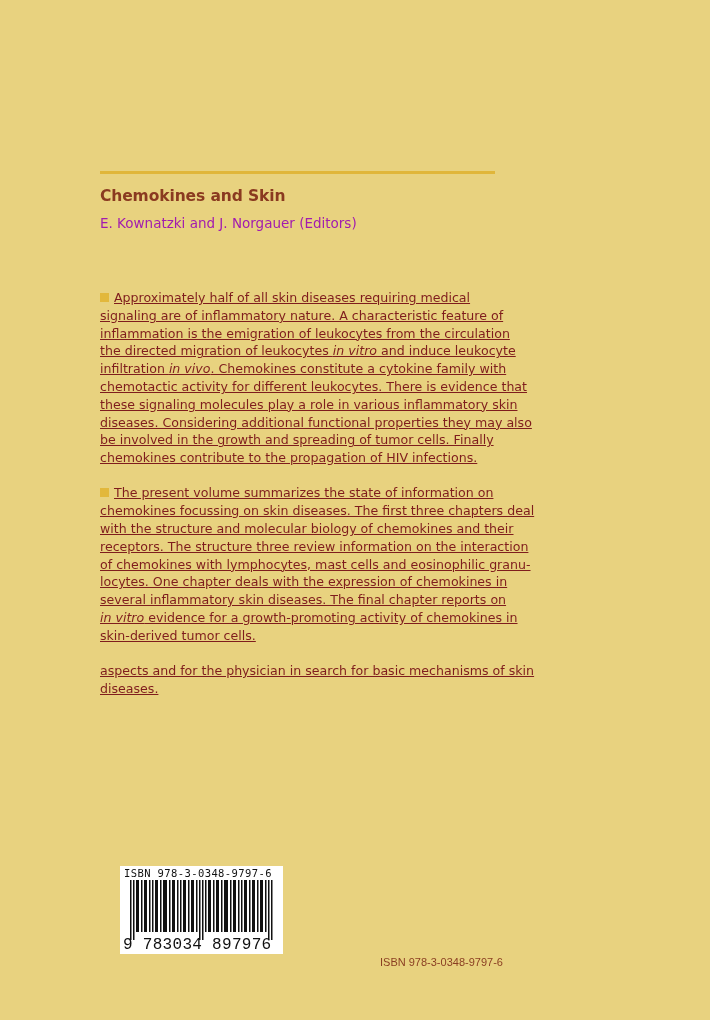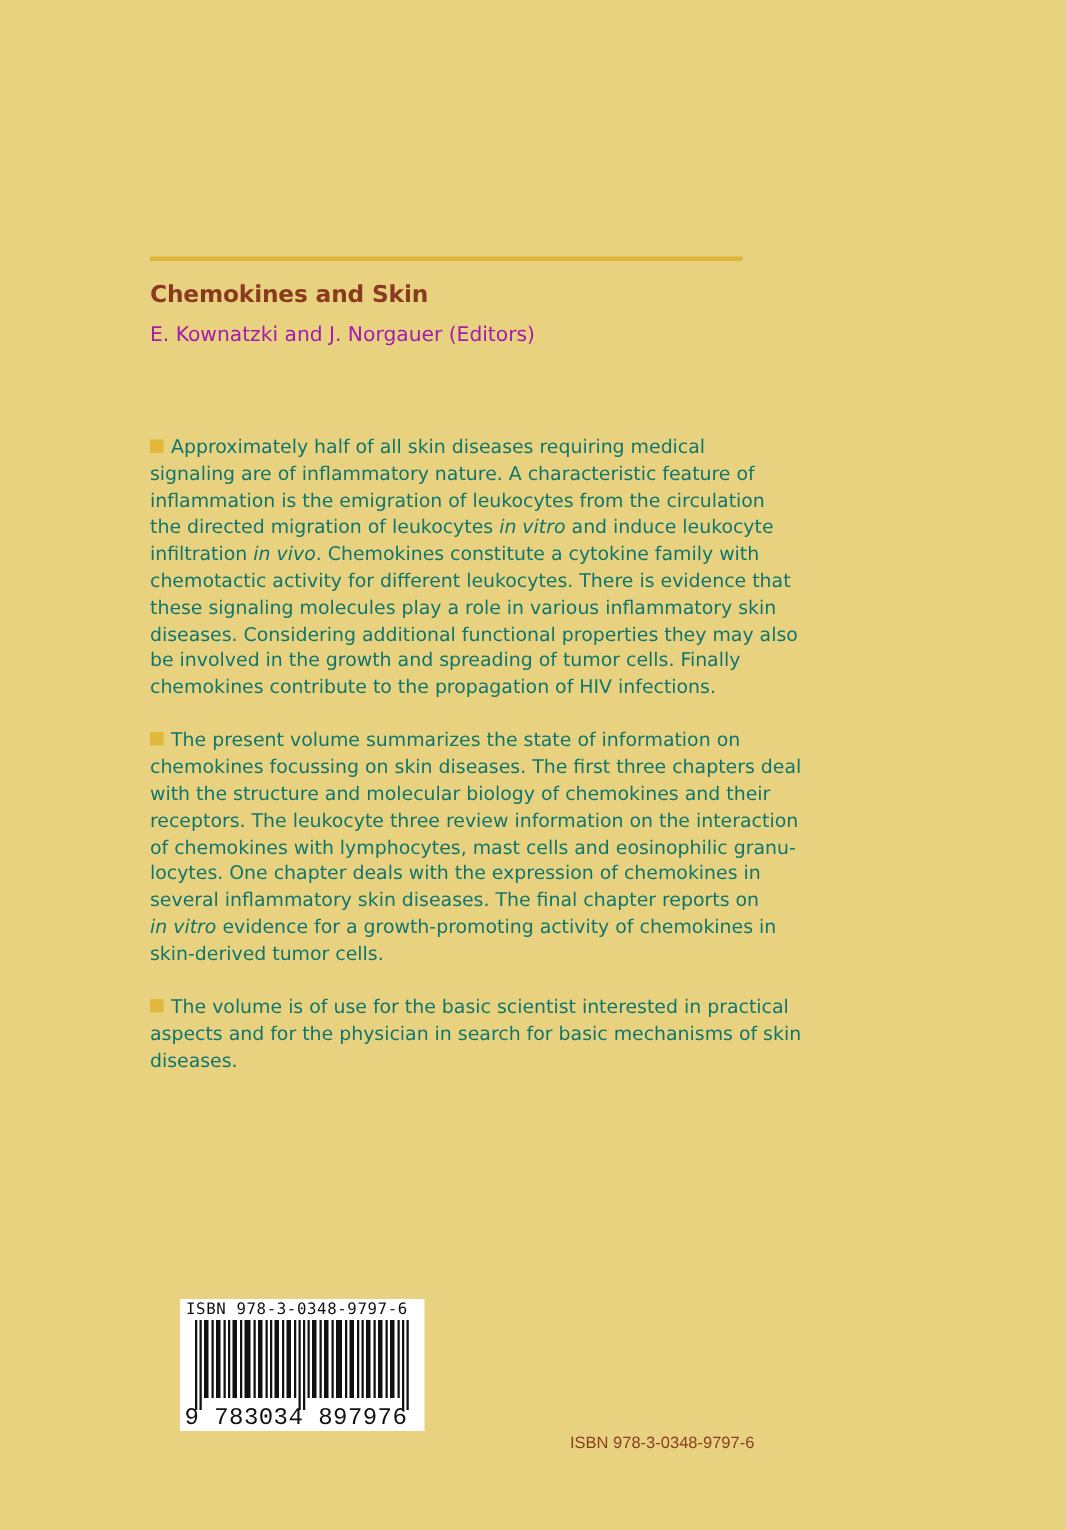--- a/index.html
+++ b/index.html
@@ -23,21 +23,22 @@
       letter-spacing: -0.1px;
     }
     .authors {
       position: absolute; left: 100px; top: 215px;
       font-size: 13.5px; color: #a21caf;
     }
     .blurb {
       position: absolute; left: 100px; top: 289px;
       width: 400px;
       font-size: 12.6px; line-height: 17.8px;
-      color: #0f766e;
+      color: #7f1d1d;
+      text-decoration: underline;
     }
     .para { margin: 0 0 17.5px 0; }
     .bullet {
       display: inline-block; width: 9px; height: 9px;
       background: #e2b83c; margin-right: 5px;
       vertical-align: 0px;
     }
     .line { display: block; white-space: nowrap; }
     .barcode-box {
       position: absolute; left: 120px; top: 866px;
@@ -82,29 +83,28 @@
     <span class="line">chemotactic activity for different leukocytes. There is evidence that</span>
     <span class="line">these signaling molecules play a role in various inflammatory skin</span>
     <span class="line">diseases. Considering additional functional properties they may also</span>
     <span class="line">be involved in the growth and spreading of tumor cells. Finally</span>
     <span class="line">chemokines contribute to the propagation of HIV infections.</span>
   </div>
   <div class="para">
     <span class="line"><span class="bullet"></span><span>The present volume summarizes the state of information on</span></span>
     <span class="line">chemokines focussing on skin diseases. The first three chapters deal</span>
     <span class="line">with the structure and molecular biology of chemokines and their</span>
-    <span class="line">receptors. The leukocyte three review information on the interaction</span>
+    <span class="line">receptors. The structure three review information on the interaction</span>
     <span class="line">of chemokines with lymphocytes, mast cells and eosinophilic granu-</span>
     <span class="line">locytes. One chapter deals with the expression of chemokines in</span>
     <span class="line">several inflammatory skin diseases. The final chapter reports on</span>
     <span class="line"><i>in vitro</i> evidence for a growth-promoting activity of chemokines in</span>
     <span class="line">skin-derived tumor cells.</span>
   </div>
   <div class="para">
-    <span class="line"><span class="bullet"></span><span>The volume is of use for the basic scientist interested in practical</span></span>
     <span class="line">aspects and for the physician in search for basic mechanisms of skin</span>
     <span class="line">diseases.</span>
   </div>
 </div>
 
 <div class="barcode-box">
   <div class="barcode-top">ISBN 978-3-0348-9797-6</div>
   <svg class="bars" viewBox="0 0 146 60" preserveAspectRatio="none">
     <g fill="#111">
       <rect x="0" y="0" width="1.5" height="60"></rect>

